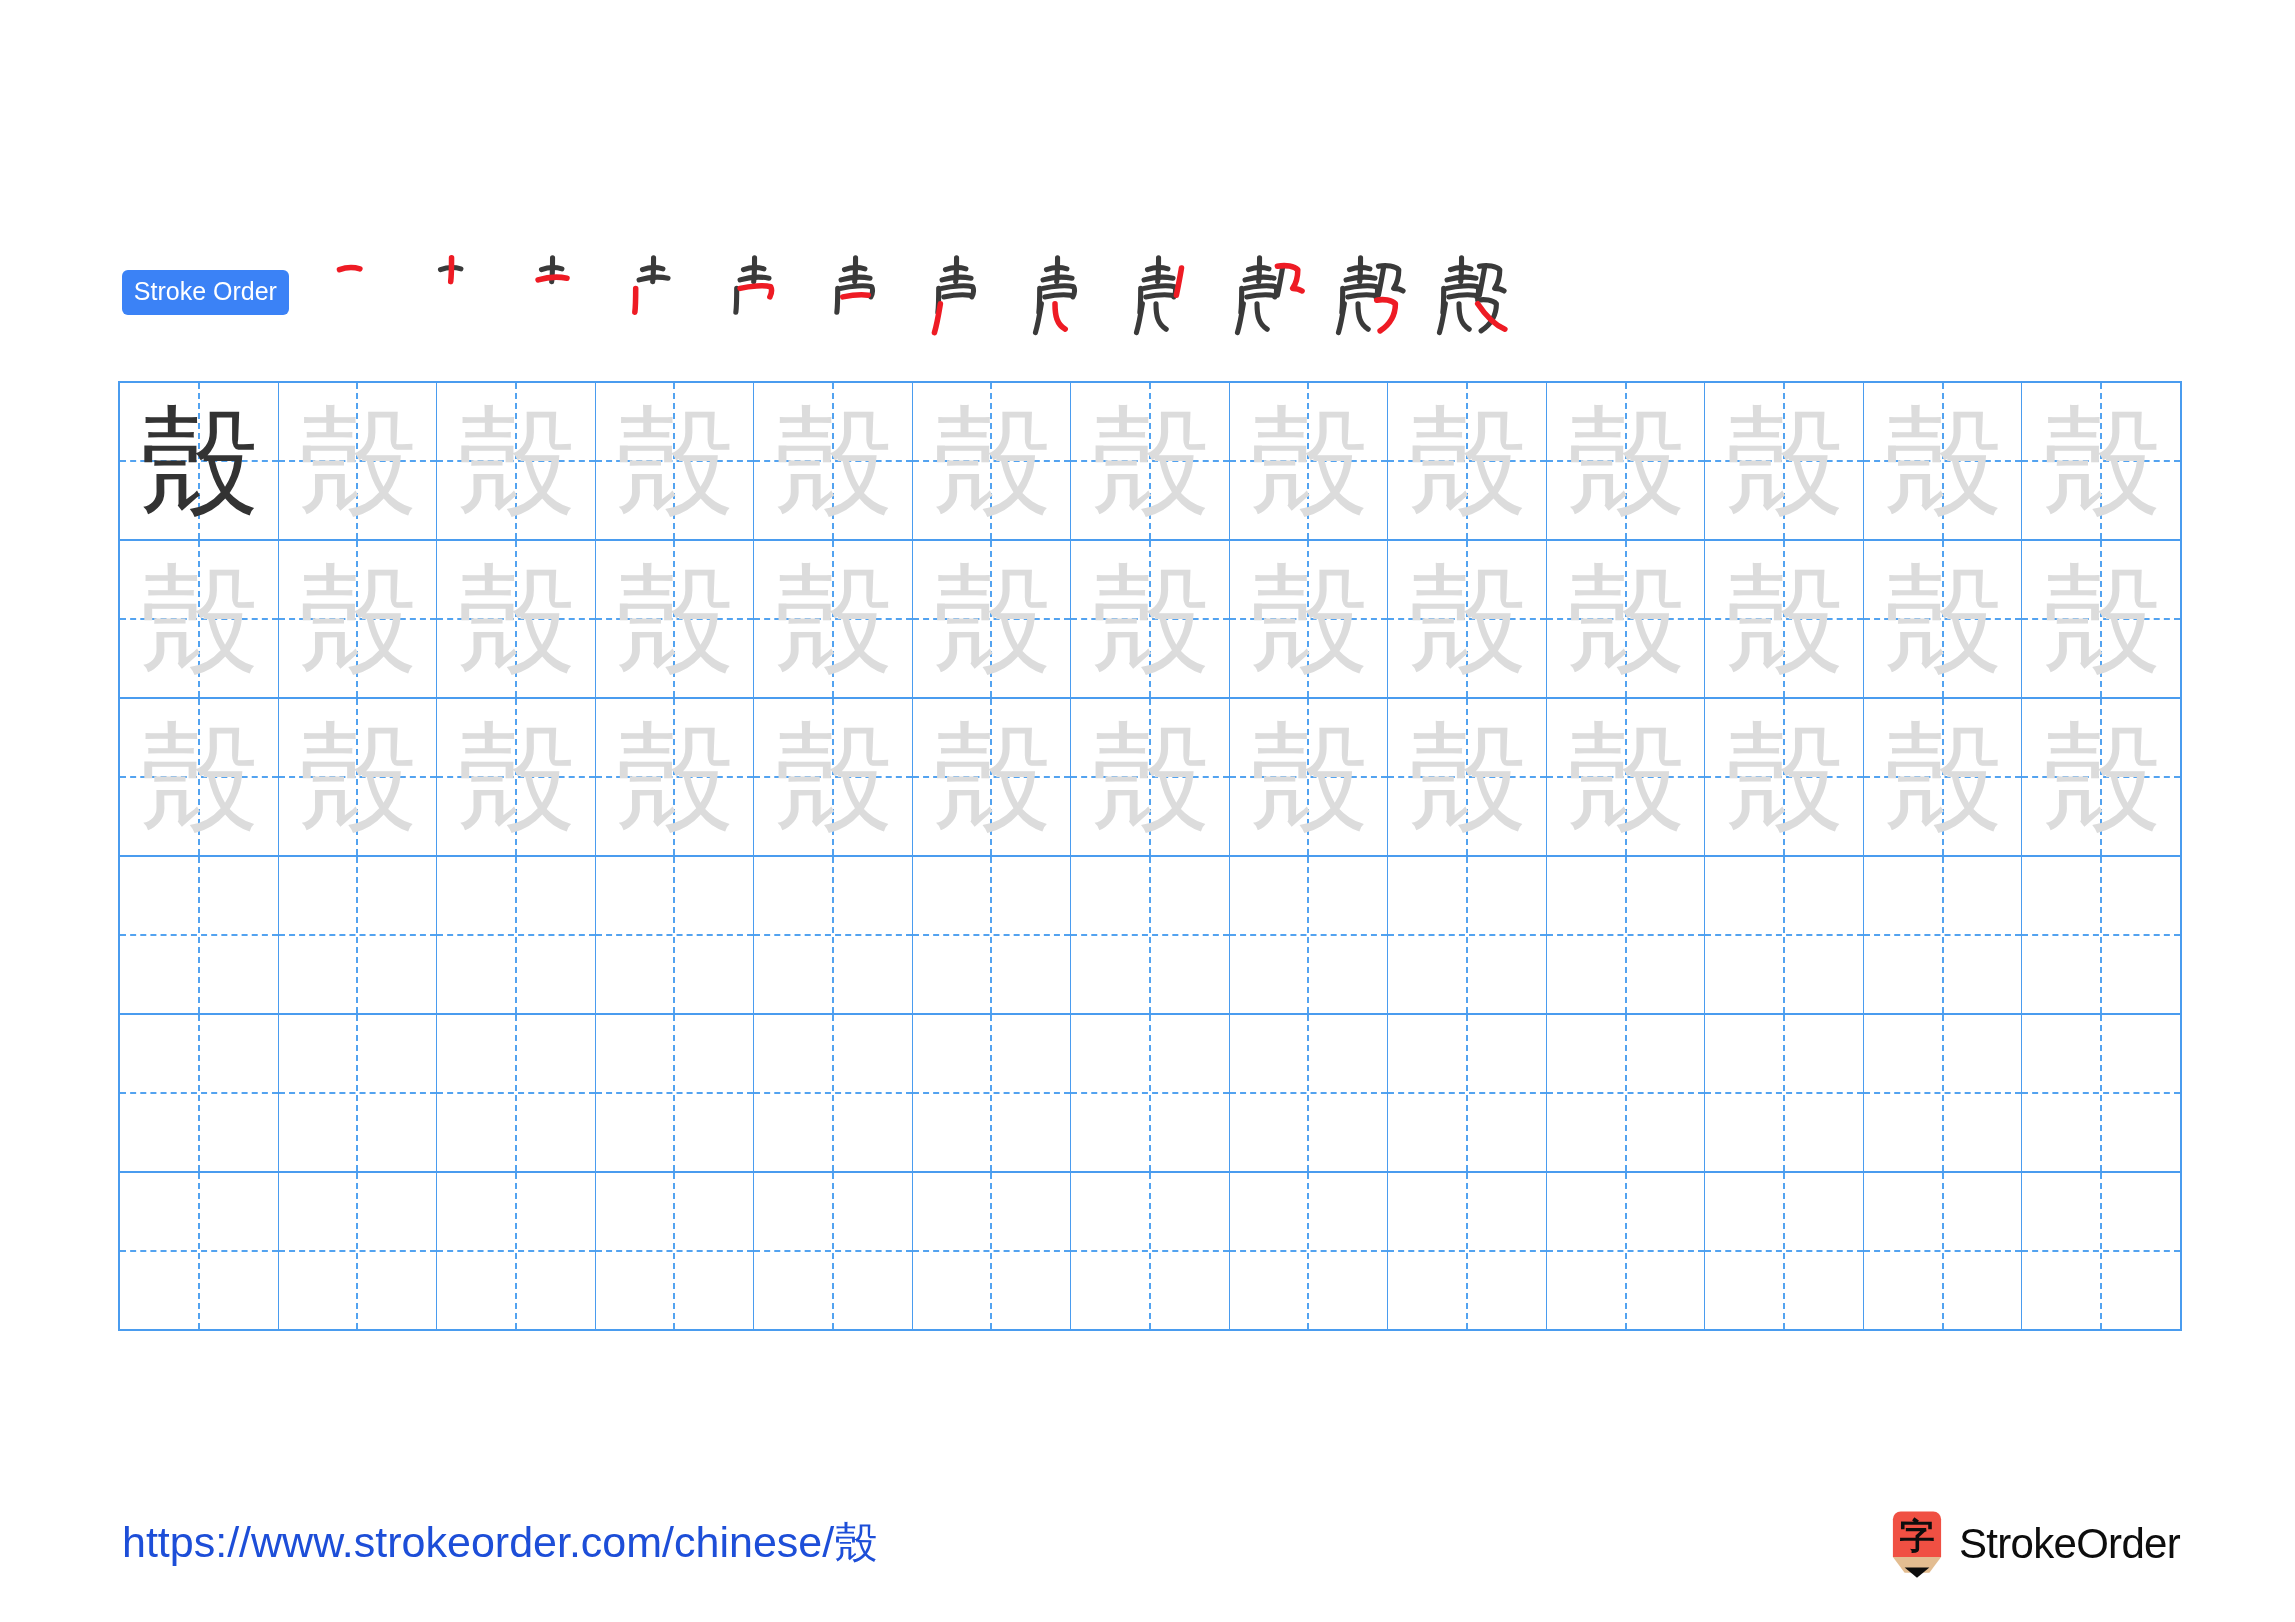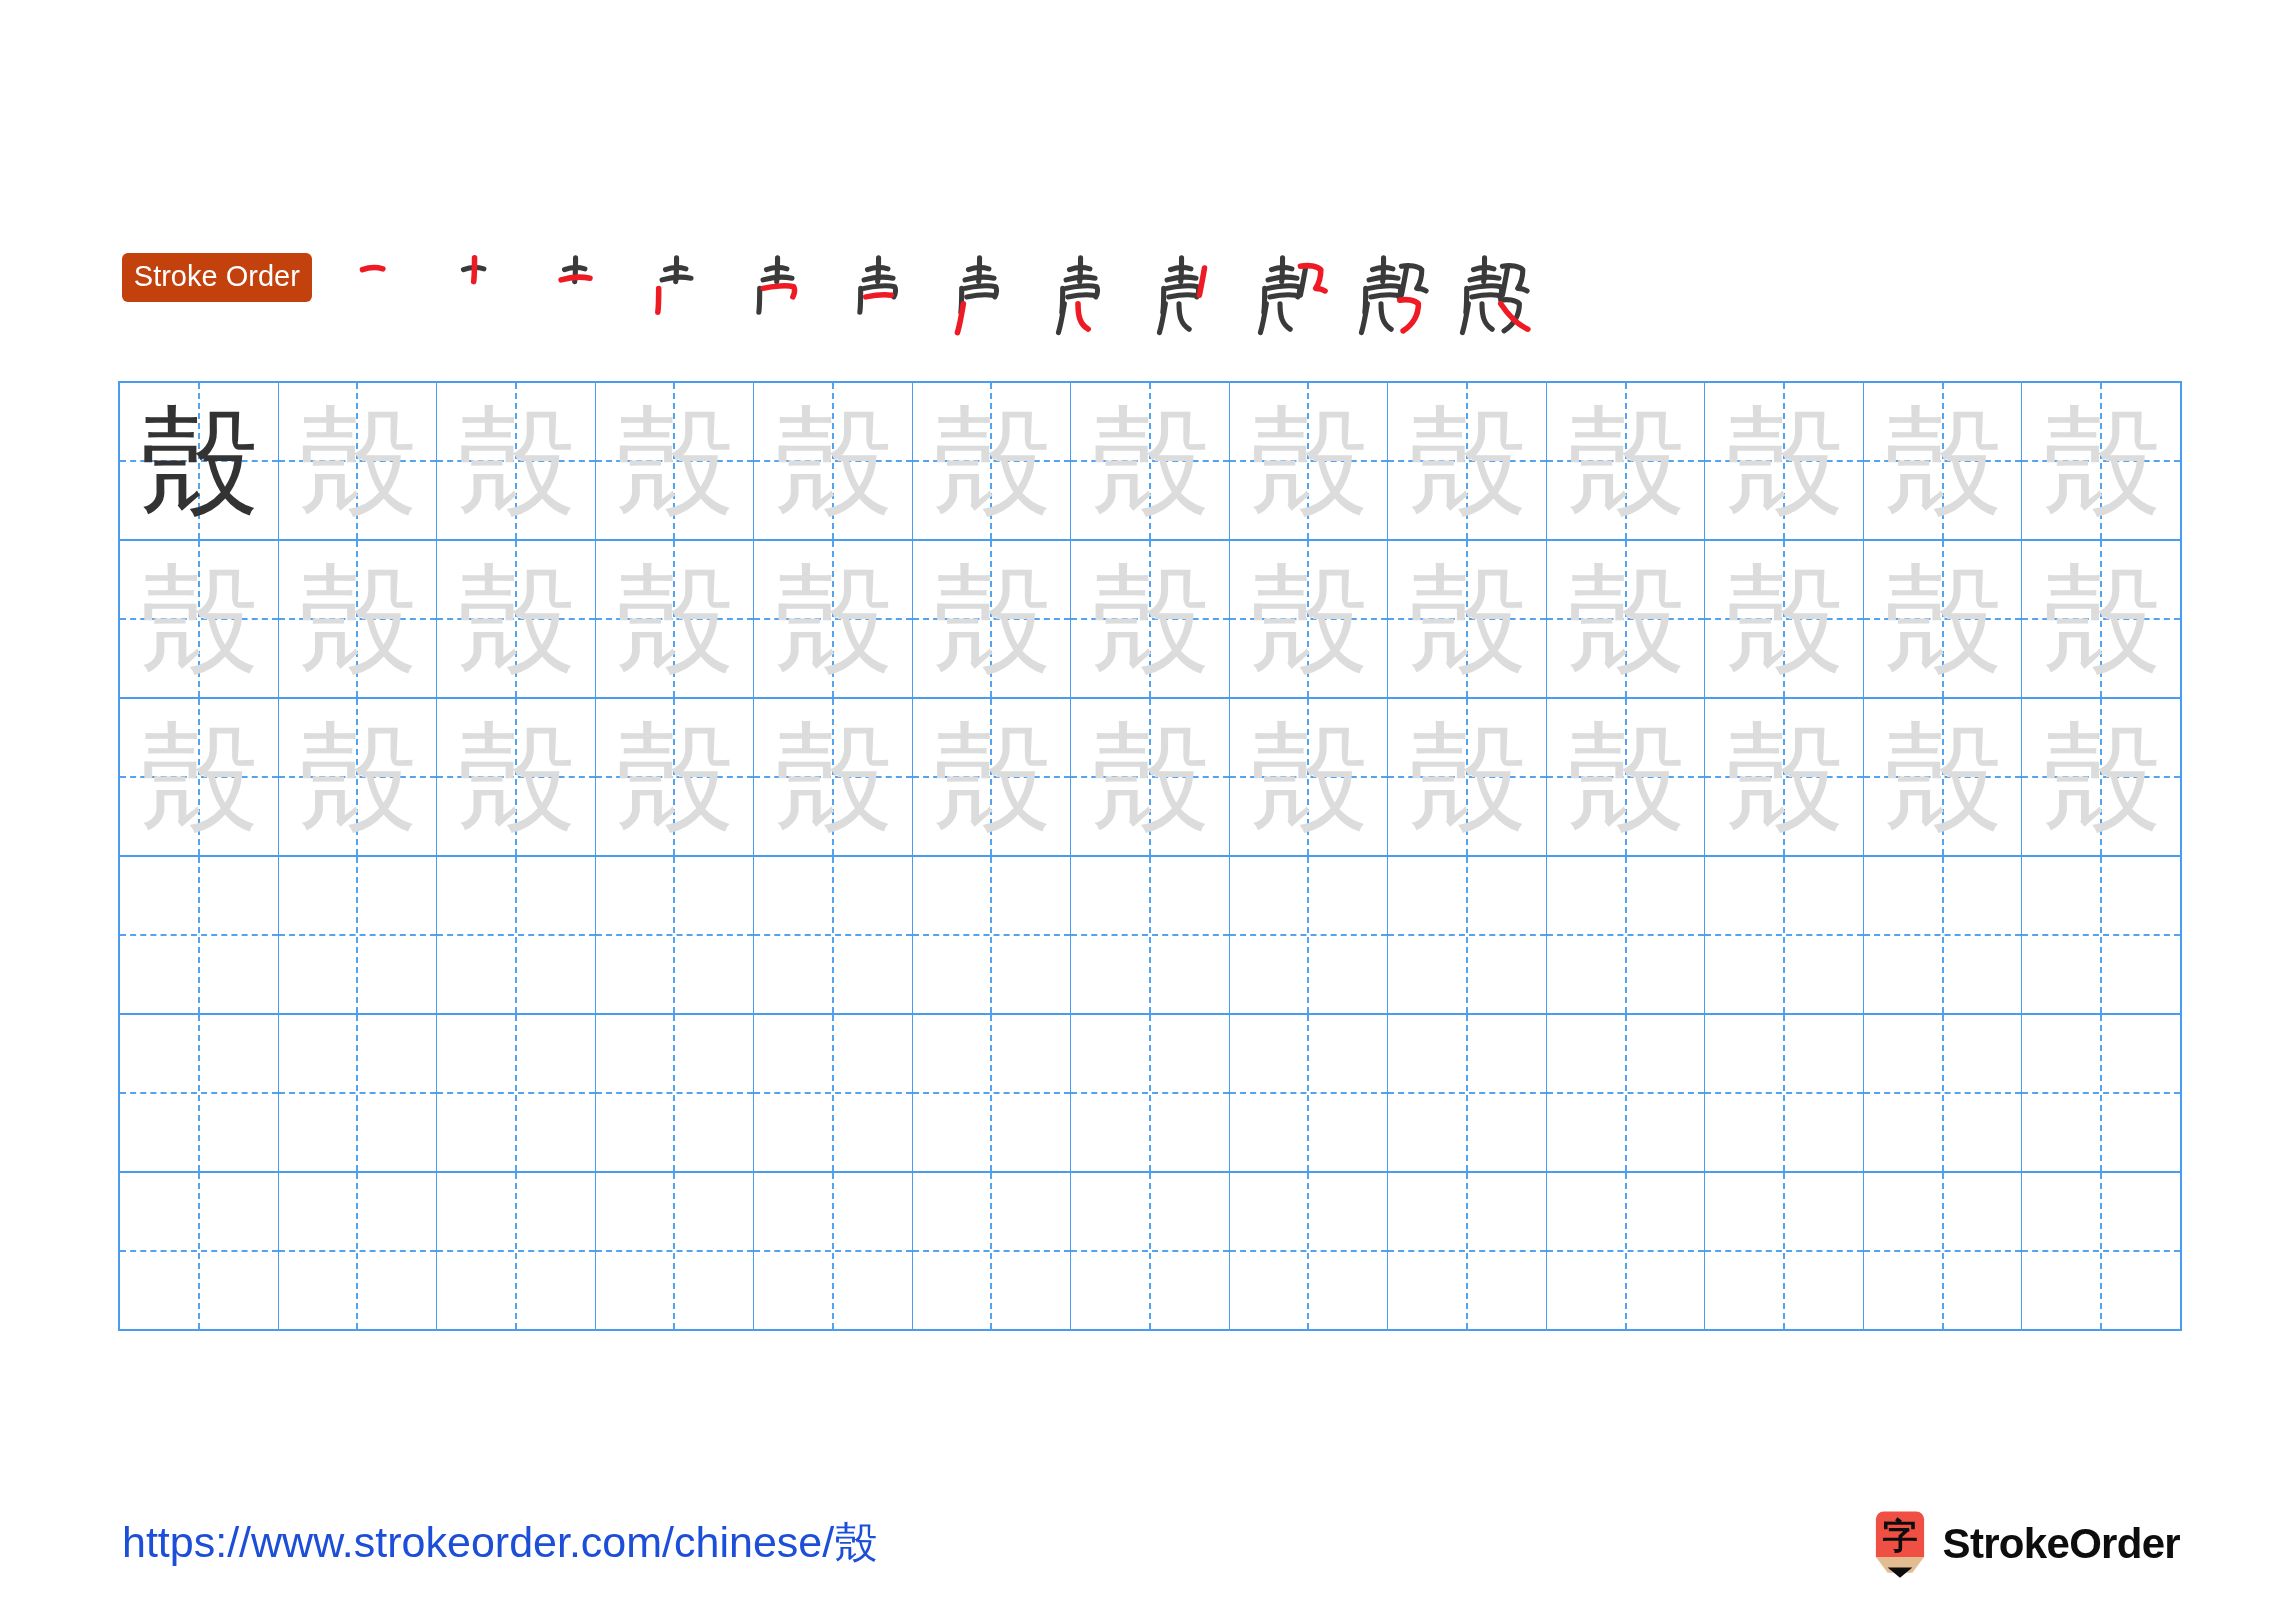--- a/index.html
+++ b/index.html
@@ -39,29 +39,29 @@
   .stroke-order-row {
     position: absolute;
     top: 251px;
     left: 122px;
     display: flex;
     align-items: flex-start;
     height: 85px;
   }
 
   .stroke-order-badge {
-    background: #c2410c;
+    background: #3b82f6;
     color: #ffffff;
-    font-size: 29px;
+    font-size: 25px;
     line-height: 1;
     padding: 9.2px 11.8px 11px 11.8px;
     border-radius: 5.9px;
     white-space: nowrap;
     flex: 0 0 auto;
-    margin-top: 2px;
+    margin-top: 19px;
   }
 
   .stroke-steps {
     display: flex;
     align-items: flex-start;
     margin-left: 17px;
   }
 
   .stroke-step {
     width: 101px;
@@ -154,21 +154,21 @@
     right: 115px;
     top: 1505px;
     display: flex;
     align-items: center;
     gap: 14.4px;
     height: 77px;
   }
   .brand-mark { width: 56px; height: 68px; flex: 0 0 auto; }
   .brand-name {
     font-size: 42px;
-    font-weight: bold;
+    font-weight: normal;
     color: #0d0d0d;
     letter-spacing: -0.7px;
     white-space: nowrap;
     line-height: 1;
   }
 </style>
 </head>
 <body>
 
 <div class="page">

